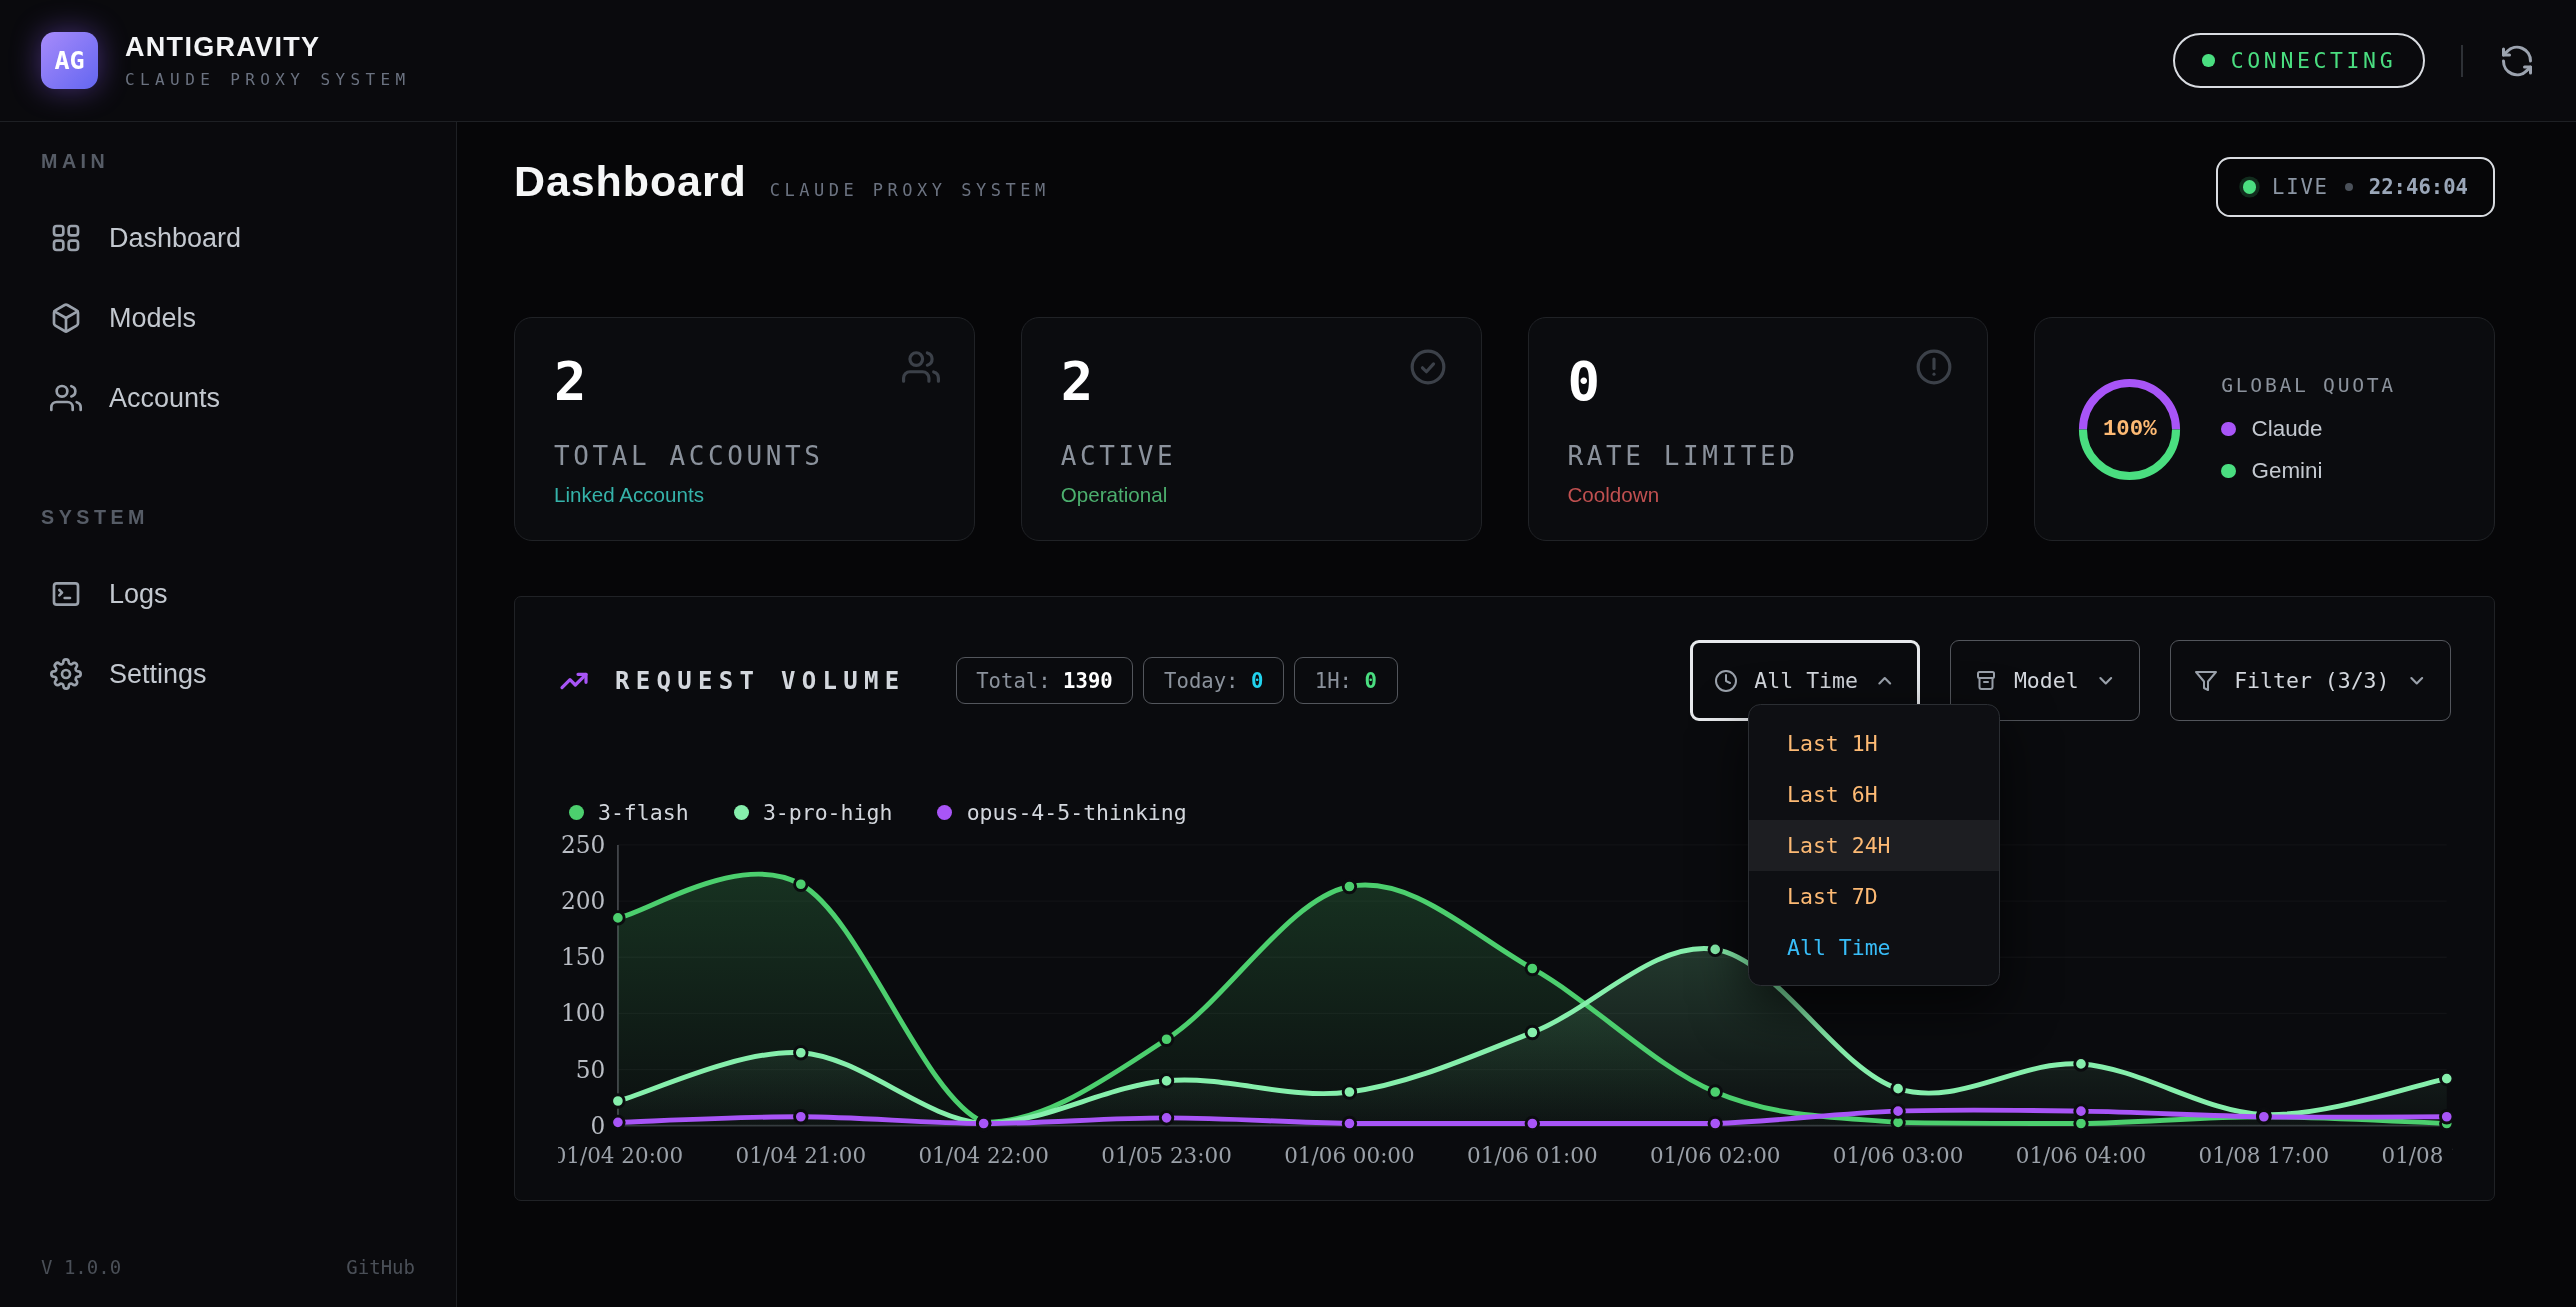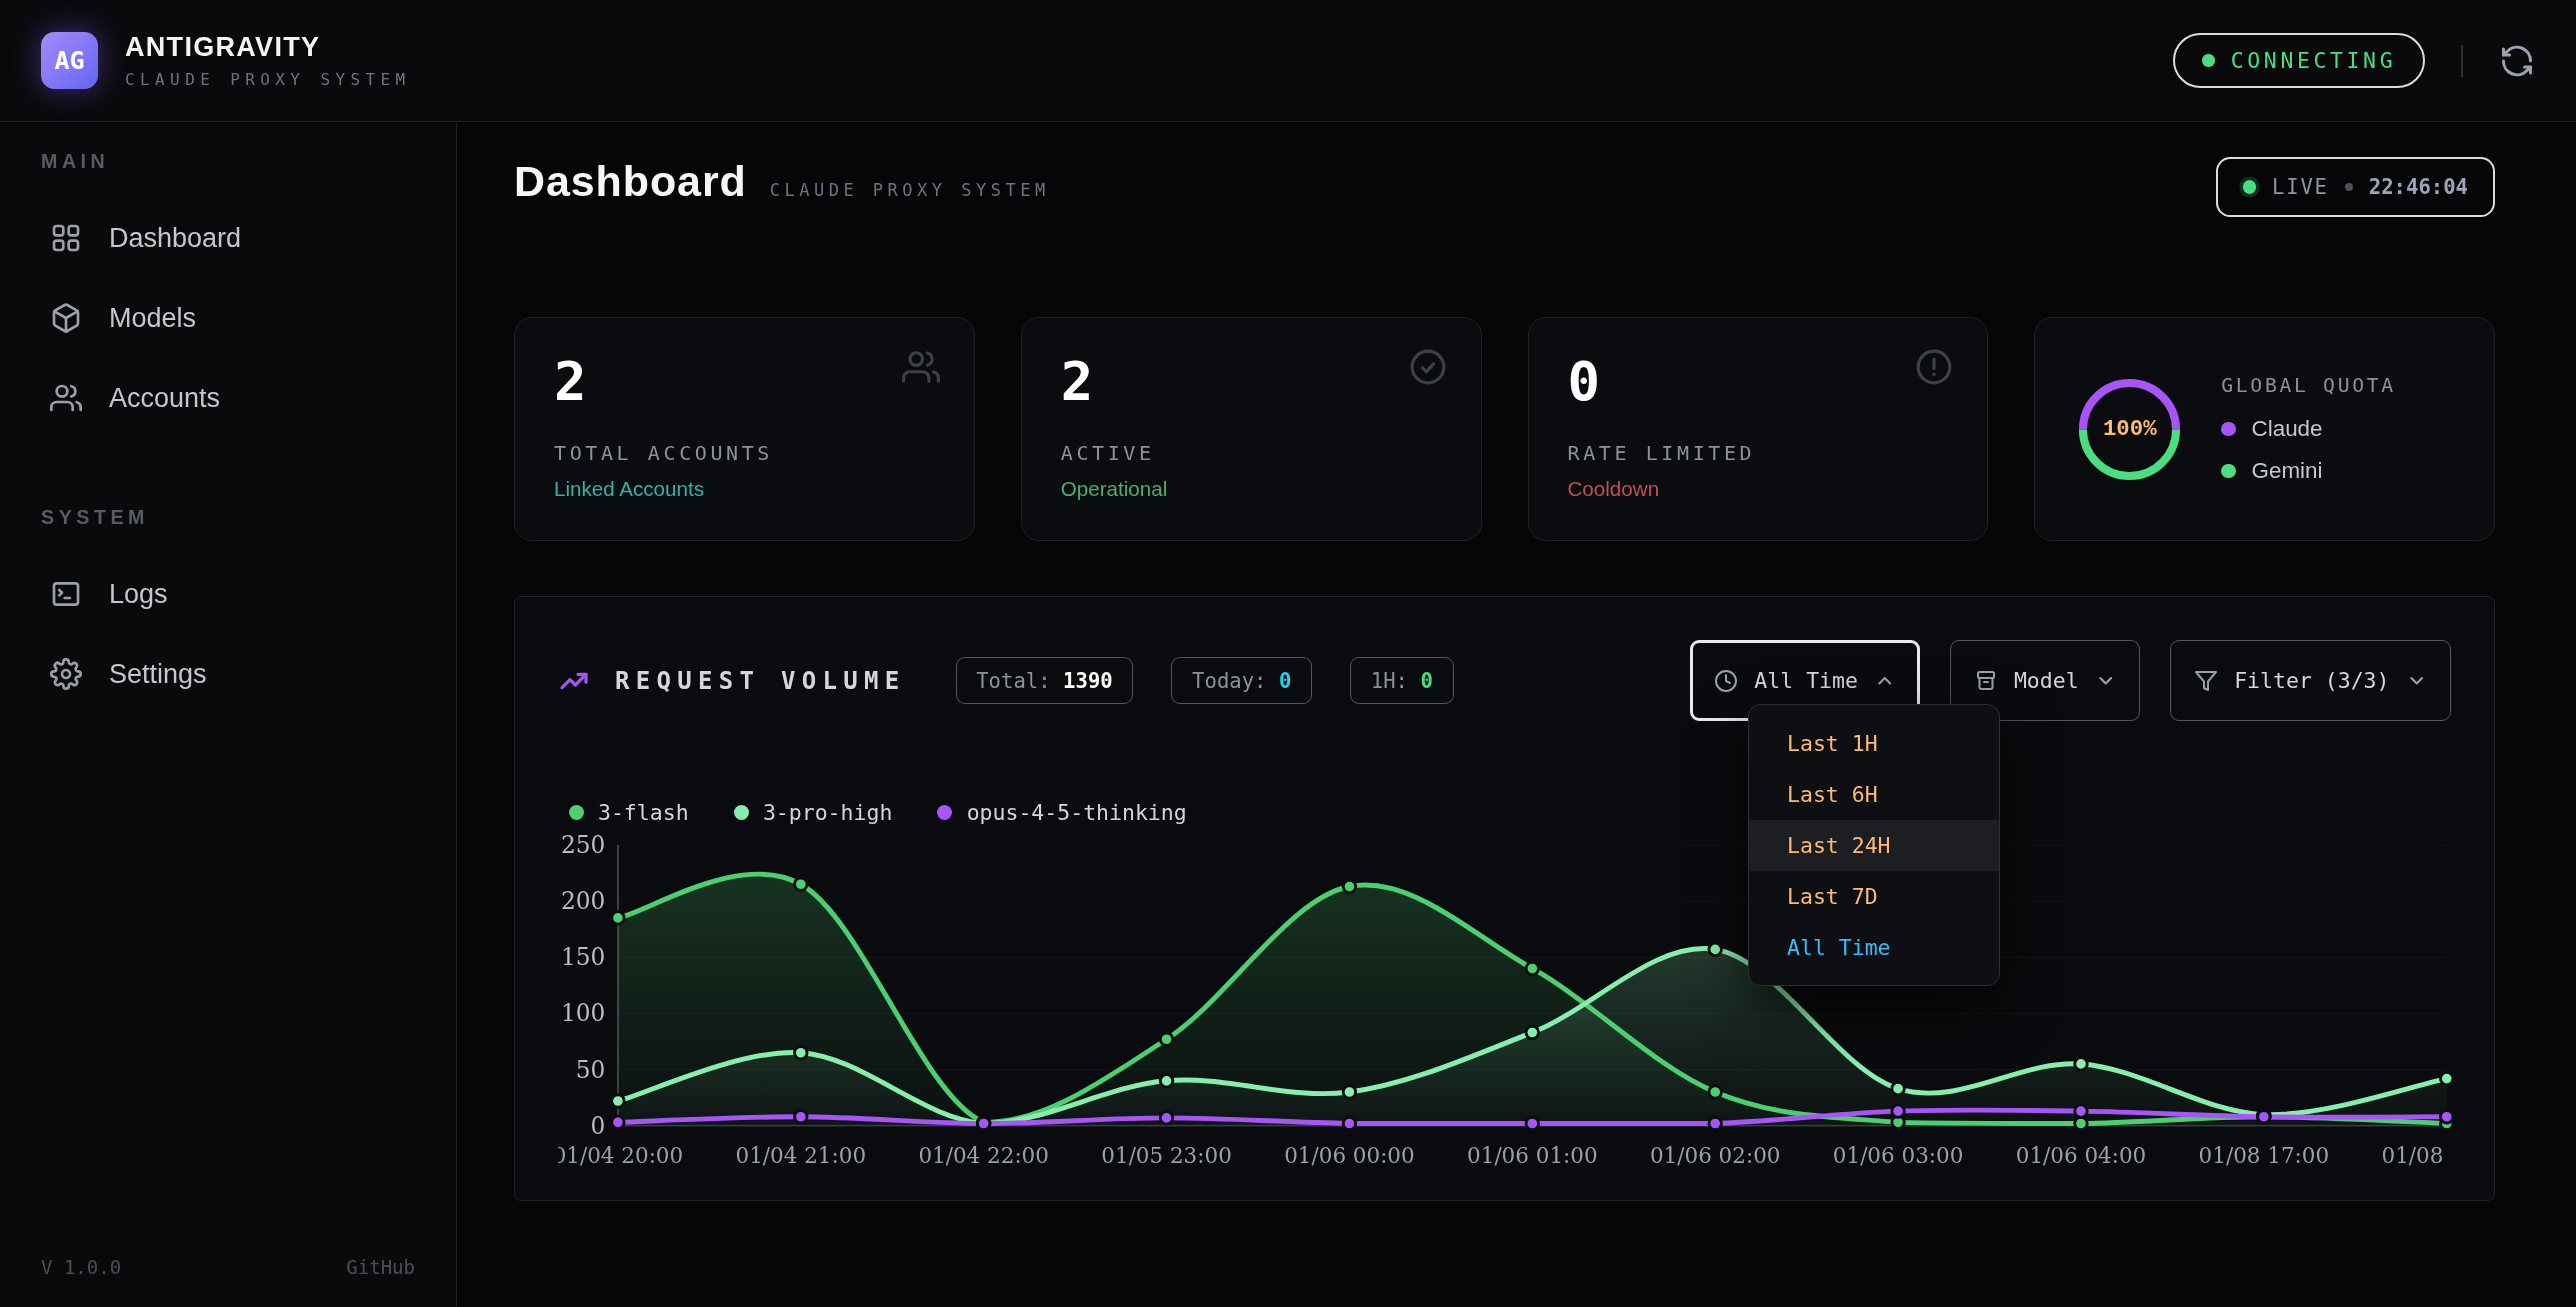--- a/index.html
+++ b/index.html
@@ -44,21 +44,21 @@
   .live-badge { display:flex; align-items:center; gap:16px; border:2.7px solid #d9dce1; border-radius:14.3px; padding:16px 25px; }
   .live-dot { width:13.4px; height:13.4px; border-radius:50%; background:#4ade80; box-shadow:0 0 0 3.6px rgba(74,222,128,.18); }
   .live-text { font-family:"DejaVu Sans Mono", monospace; font-size:20.6px; color:#8b95a3; letter-spacing:1.8px; }
   .live-sep { width:8px; height:8px; border-radius:50%; background:#4a5059; }
   .live-time { font-family:"DejaVu Sans Mono", monospace; font-size:20.6px; color:#9aa6b8; font-weight:bold; }
 
   
   .cards { display:grid; grid-template-columns:repeat(4,1fr); gap:46px; margin-top:100px; }
   .card { position:relative; height:224px; background:#0b0c0f; border:1.8px solid #202226; border-radius:18px; padding:34px 39px; }
   .stat-value { font-family:"DejaVu Sans Mono", monospace; font-size:54px; font-weight:bold; color:#fff; line-height:1.1; }
-  .stat-label { font-family:"DejaVu Sans Mono", monospace; font-size:20px; color:#8b929c; letter-spacing:3.6px; margin-top:30px; }
+  .stat-label { font-family:"DejaVu Sans Mono", monospace; font-size:26px; color:#8b929c; letter-spacing:3.6px; margin-top:30px; }
   .stat-sub { font-size:20.6px; margin-top:11.6px; }
   .card-ico { position:absolute; top:30px; right:34px; width:38px; height:38px; color:#3c4149; }
 
   .quota-card { display:flex; align-items:center; gap:36px; }
   .ring-wrap { position:relative; width:111px; height:111px; flex:0 0 auto; }
   .ring-wrap svg { width:111px; height:111px; }
   .ring-label { position:absolute; inset:0; display:flex; align-items:center; justify-content:center;
     font-family:Liberation Mono, monospace; font-size:22.4px; font-weight:bold; color:#fdba74; }
   .quota-right { display:flex; flex-direction:column; gap:16px; }
   .quota-title { font-family:"DejaVu Sans Mono", monospace; font-size:19.7px; color:#8b929c; letter-spacing:2.7px; margin-bottom:3.6px; }
@@ -66,21 +66,21 @@
   .quota-dot { width:14.3px; height:14.3px; border-radius:50%; }
   .quota-name { font-size:22.4px; color:#c3c8cf; }
 
   
   .chart-card { position:relative; margin-top:55px; height:605px; background:#0a0b0e;
     border:1.8px solid #202226; border-radius:7px; padding:43px; }
   .chart-head { display:flex; align-items:center; justify-content:space-between; }
   .chart-head-left { display:flex; align-items:center; gap:25px; }
   .trend-ico { width:32px; height:32px; color:#a855f7; }
   .chart-title { font-family:"DejaVu Sans Mono", monospace; font-size:24px; font-weight:bold; color:#d3d7dd; letter-spacing:6.3px; }
-  .chip-row { display:flex; gap:38px; margin-left:25px; }
+  .chip-row { display:flex; gap:10px; margin-left:25px; }
   .chip { display:flex; align-items:center; gap:12.5px; border:1.8px solid #53565c; border-radius:9px; padding:10.7px 19.7px; }
   .chip-label { font-family:"DejaVu Sans Mono", monospace; font-size:20.6px; color:#8b929c; }
   .chip-value { font-family:"DejaVu Sans Mono", monospace; font-size:20.6px; font-weight:bold; }
   .btn-row { display:flex; gap:30px; }
   .ctl-btn { display:flex; align-items:center; gap:16px; border:1.8px solid #53565c; border-radius:9px;
     padding:27px 23px; cursor:pointer; background:transparent; }
   .ctl-btn.active { border:3.6px solid #e8eaed; padding:9.8px 21.5px; }
   .ctl-btn .ico { width:24px; height:24px; color:#9aa1ab; }
   .ctl-btn .chev { width:21.5px; height:21.5px; color:#9aa1ab; }
   .ctl-btn .lbl { font-family:"DejaVu Sans Mono", monospace; font-size:21.5px; color:#d3d7dd; }

